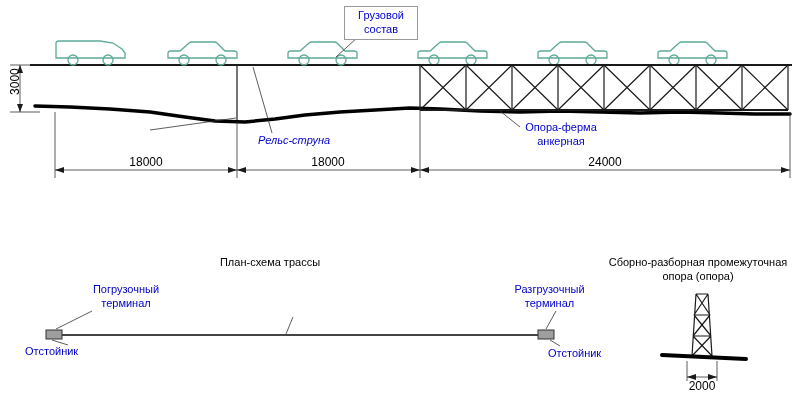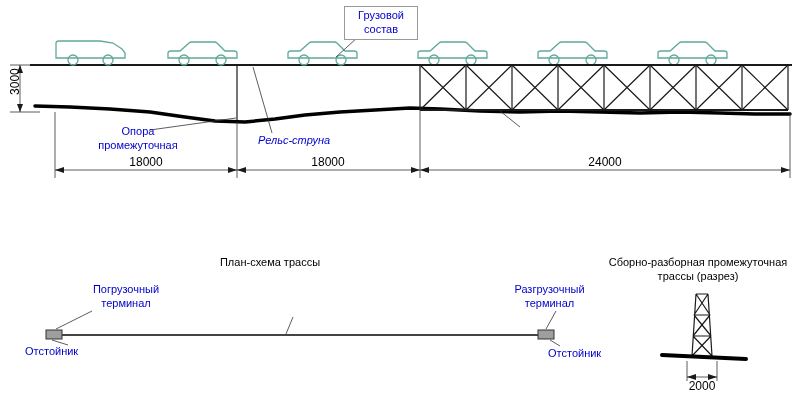--- a/index.html
+++ b/index.html
@@ -93,37 +93,37 @@
       <path class="thin" d="M687,361 V381 M717,361 V381 M687,377 H717"></path>
       <polygon class="arrow" points="687,377 696,374 696,380"></polygon>
       <polygon class="arrow" points="717,377 708,374 708,380"></polygon>
     </g>
   </svg>
 
   <div class="lbl center boxed" style="left:344px;top:6px;width:66px;">Грузовой состав</div>
 
   <div class="dim rot" style="left:-6px;top:75px;width:44px;">3000</div>
 
-  <div class="lbl center" style="left:88px;top:125px;width:100px;">Опора промежуточная</div>
 
   <div class="lbl" style="left:258px;top:134px;width:90px;font-style:italic;">Рельс-струна</div>
 
+  <div class="lbl center" style="left:514px;top:121px;width:94px;">Опора-ферма анкерная</div>
 
   <div class="dim" style="left:116px;top:156px;width:60px;">18000</div>
   <div class="dim" style="left:298px;top:156px;width:60px;">18000</div>
   <div class="dim" style="left:575px;top:156px;width:60px;">24000</div>
 
   <div class="lbl center" style="left:80px;top:283px;width:92px;">Погрузочный терминал</div>
 
   <div class="lbl center blk" style="left:200px;top:256px;width:140px;">План-схема трассы</div>
 
 
   <div class="lbl center" style="left:502px;top:283px;width:95px;">Разгрузочный терминал</div>
 
   <div class="lbl" style="left:25px;top:345px;width:70px;">Отстойник</div>
 
   <div class="lbl" style="left:548px;top:347px;width:70px;">Отстойник</div>
 
-  <div class="lbl center blk" style="left:598px;top:256px;width:200px;">Сборно-разборная промежуточная трассы (разрез)</div>
+  <div class="lbl center blk" style="left:598px;top:256px;width:200px;">Сборно-разборная промежуточная опора (опора)</div>
 
   <div class="dim" style="left:677px;top:380px;width:50px;">2000</div>
 
 </div>
 
 </body></html>

